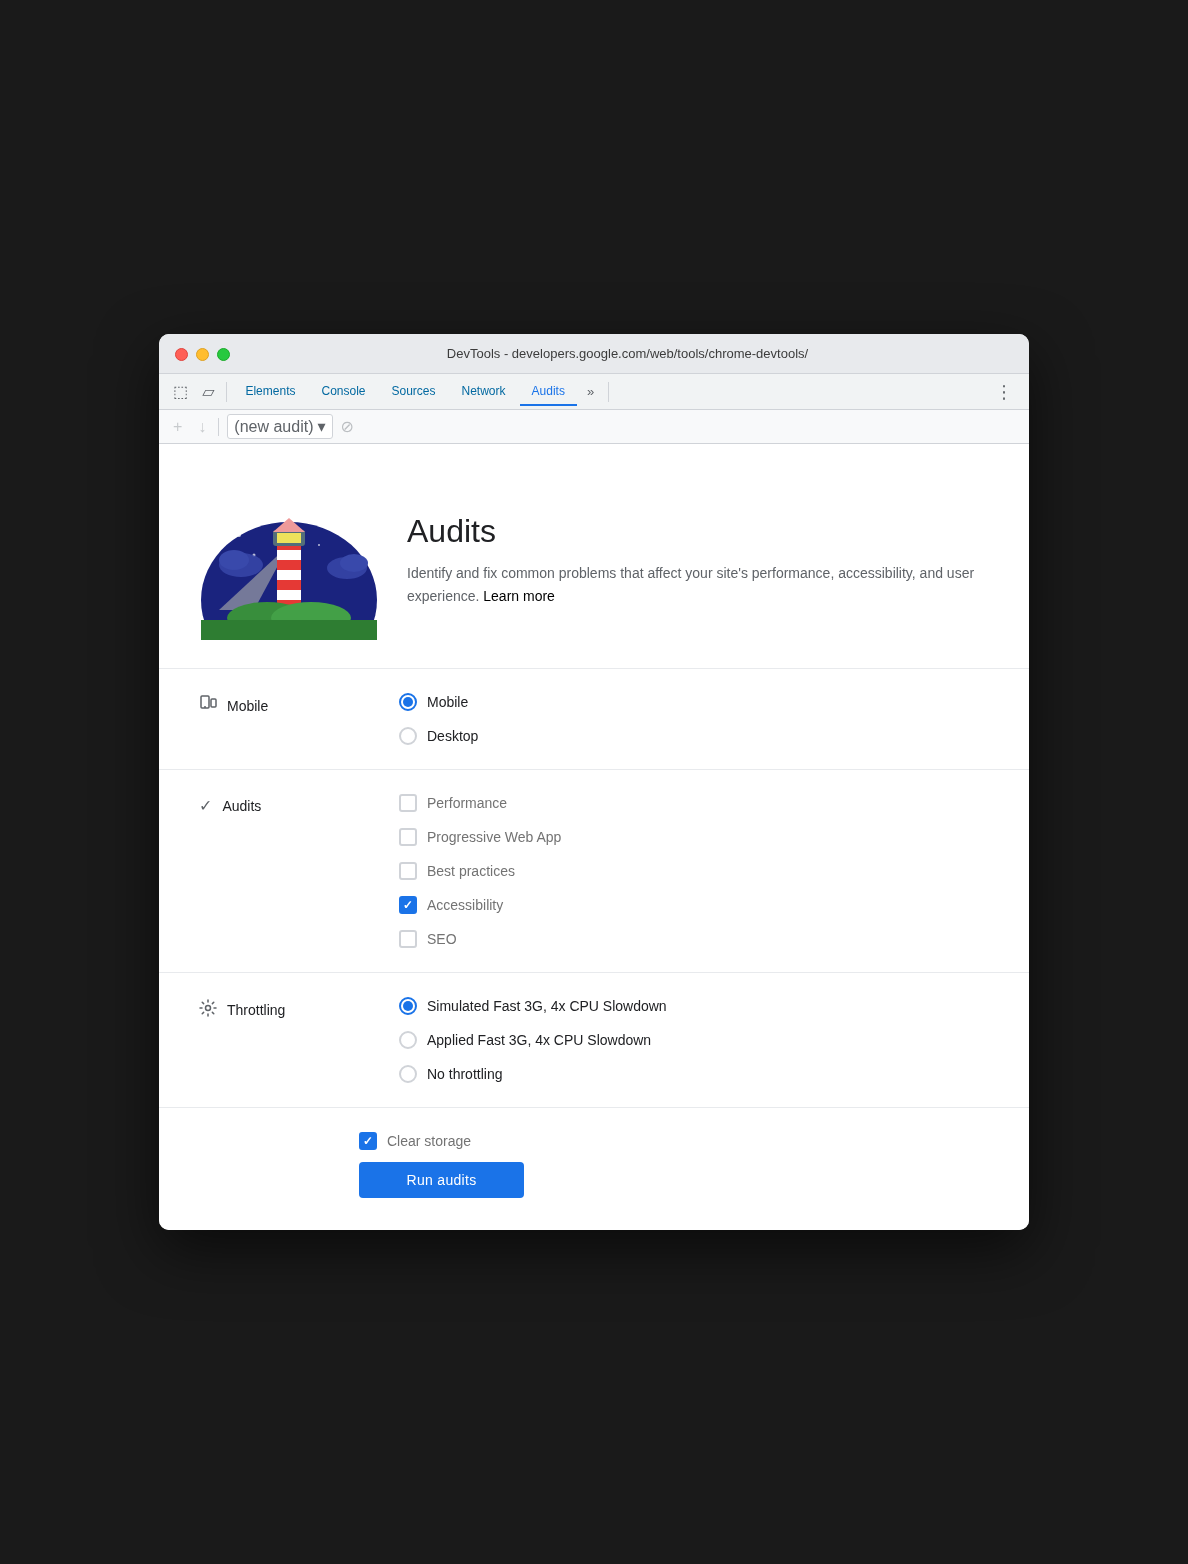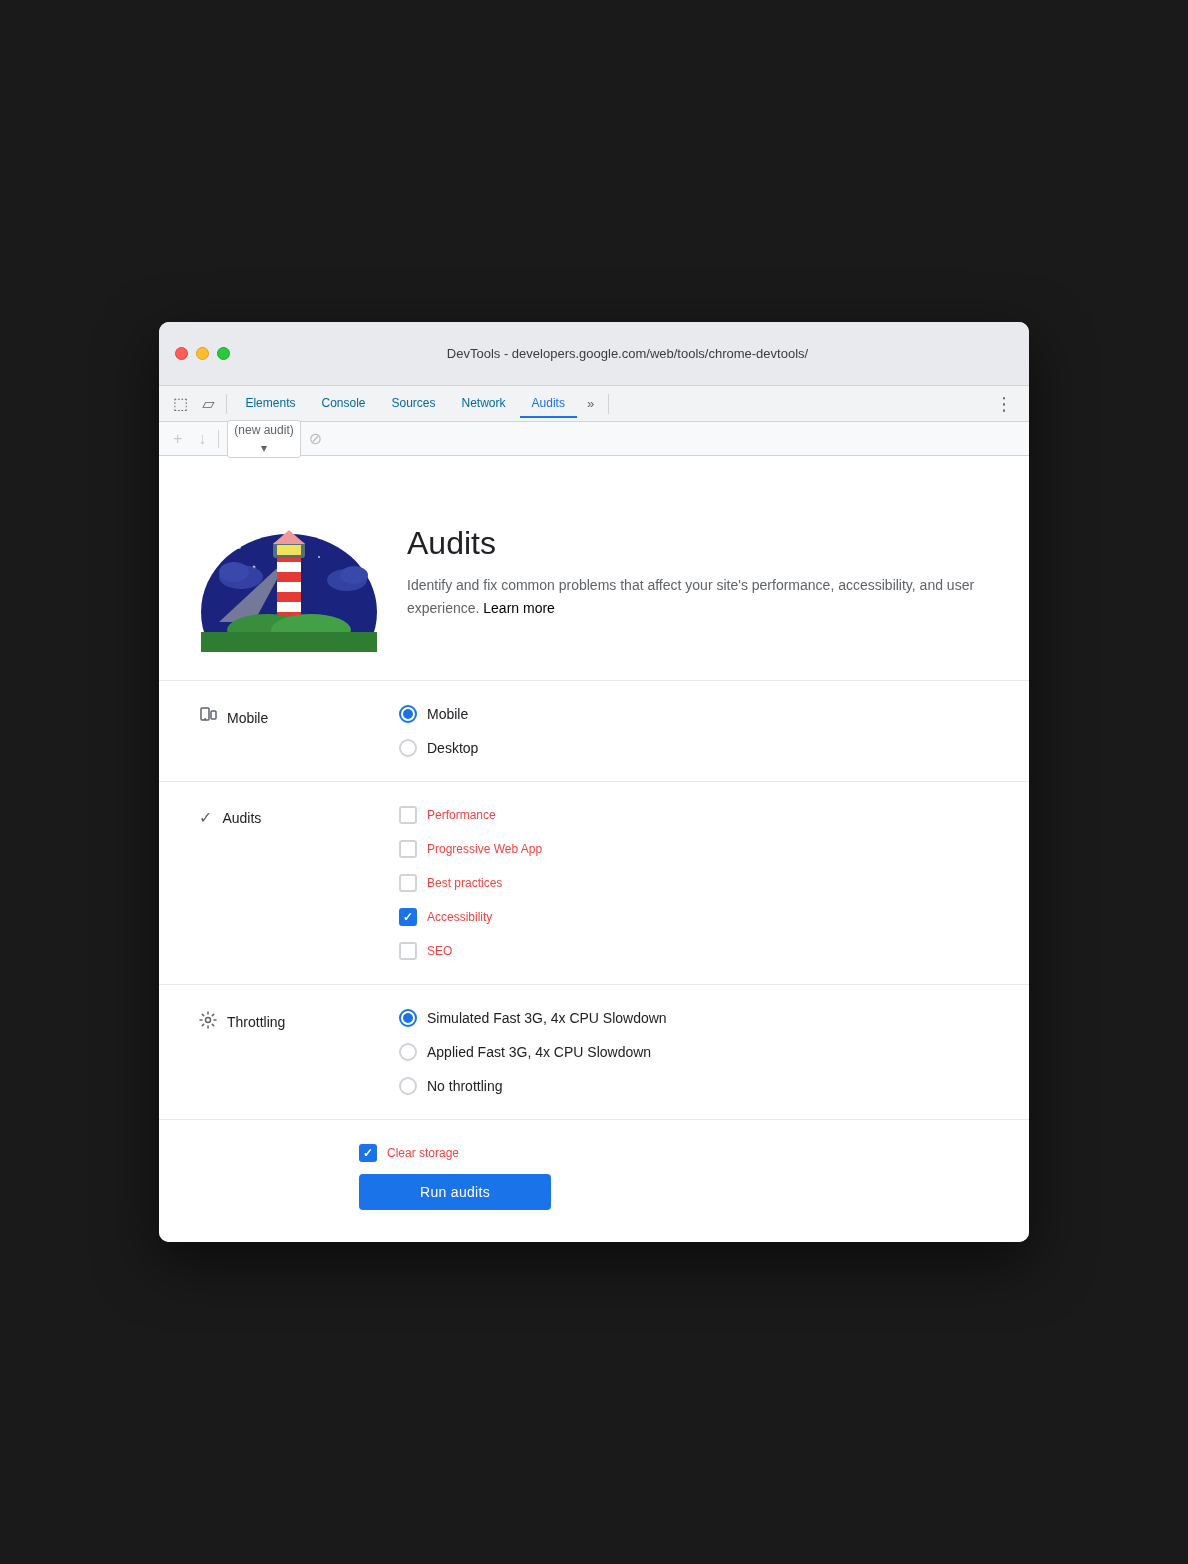--- a/index.html
+++ b/index.html
@@ -14,23 +14,23 @@
     .window {
       width: 870px;
       background: #f1f3f4;
       border-radius: 10px;
       overflow: hidden;
       box-shadow: 0 20px 60px rgba(0,0,0,0.6);
     }
     
     .titlebar {
       background: #e8eaed;
-      padding: 24px 16px;
-      display: flex;
-      align-items: center;
+      padding: 12px 16px;
+      display: flex;
+      align-items: flex-end;
       gap: 12px;
       border-bottom: 1px solid #d0d3d8;
     }
     .traffic-lights {
       display: flex;
       gap: 8px;
       align-items: center;
     }
     .traffic-light {
       width: 13px;
@@ -113,28 +113,27 @@
     .toolbar-btn.disabled { opacity: 0.4; cursor: default; }
     .toolbar-separator {
       width: 1px;
       height: 18px;
       background: #d0d3d8;
     }
     .audit-dropdown {
       display: flex;
       align-items: center;
       gap: 4px;
-      font-size: 12px;
+      font-size: 16px;
       color: #5f6368;
       cursor: pointer;
       padding: 2px 6px;
       border: 1px solid #d0d3d8;
       border-radius: 3px;
       background: white;
-      flex-direction: column;
     }
     .stop-btn {
       font-size: 16px;
       color: #80868b;
       cursor: pointer;
       opacity: 0.5;
     }
     
     .main-content {
       background: white;
@@ -251,32 +250,32 @@
       background: #1a73e8;
       border-color: #1a73e8;
     }
     .checkbox-box.checked::after {
       content: '✓';
       color: white;
       font-size: 12px;
       font-weight: bold;
     }
     .checkbox-label {
-      font-size: 12px;
-      color: #ef4444;
+      font-size: 14px;
+      color: #737373;
     }
     
     .bottom-section {
       padding: 24px 32px 32px 200px;
       display: flex;
       flex-direction: column;
       gap: 12px;
     }
     .run-button {
-      width: 192px;
+      width: 165px;
       padding: 10px 20px;
       background: #1a73e8;
       color: white;
       border: none;
       border-radius: 4px;
       font-size: 14px;
       font-weight: 500;
       cursor: pointer;
       letter-spacing: 0.3px;
     }

